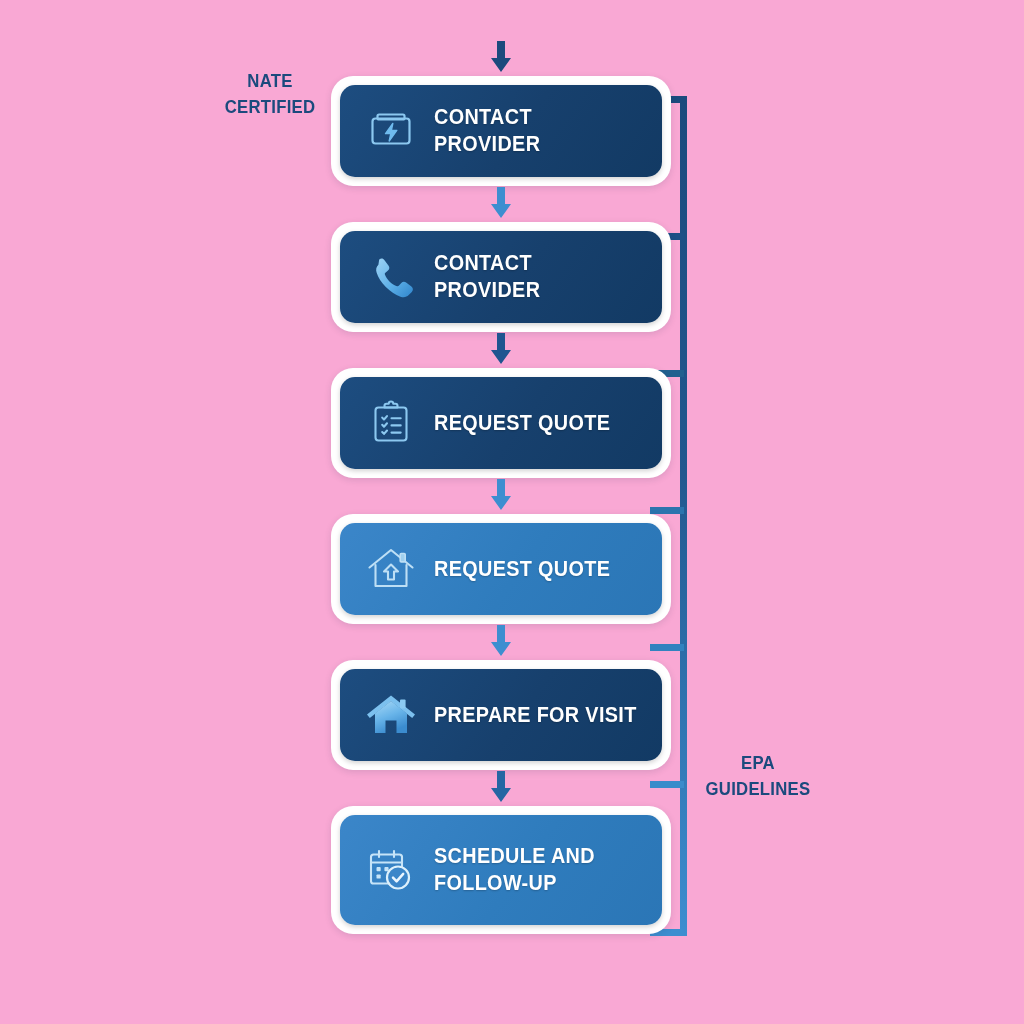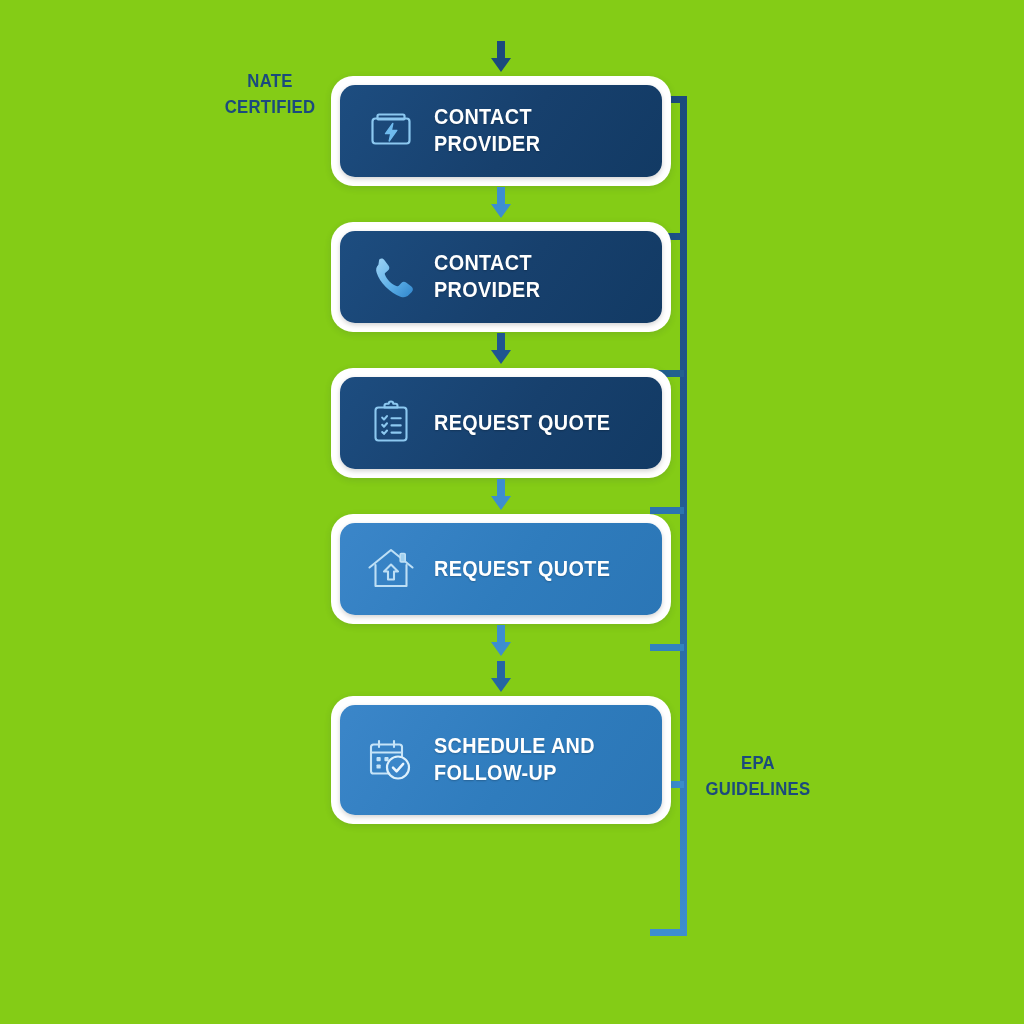--- a/index.html
+++ b/index.html
@@ -9,21 +9,21 @@
     height: 1024px;
     background: #ffffff;
     font-family: "Liberation Sans", sans-serif;
     overflow: hidden;
   }
 
   #canvas {
     position: relative;
     width: 1024px;
     height: 1024px;
-    background: #84cc16;
+    background: #f9a8d4;
   }
 
   
   .side-label {
     position: absolute;
     color: #1b4a7d;
     font-family: "Liberation Sans", sans-serif;
     font-weight: bold;
     font-size: 19px;
     letter-spacing: 0.3px;
@@ -234,20 +234,41 @@
         </div>
       </div>
     </div>
 
     <div class="arrow-gap">
       <svg width="26" height="34" viewBox="0 0 26 34">
         <path d="M9 0h8v17h6L13 31 3 17h6z" fill="#3d8ed0"></path>
       </svg>
     </div>
 
+    <div class="step-slot">
+      <div class="plate">
+        <div class="pill dark">
+          <span class="icon">
+            <svg width="54" height="54" viewBox="0 0 54 54">
+              <defs>
+                <linearGradient id="hsGrad" x1="0" y1="0" x2="0.4" y2="1">
+                  <stop offset="0%" stop-color="#a8d9f7"></stop>
+                  <stop offset="55%" stop-color="#68b4e9"></stop>
+                  <stop offset="100%" stop-color="#3b8ccf"></stop>
+                </linearGradient>
+              </defs>
+              <path d="M3 26.5 27 7.5l24 19-2.8 3.5L27 13.3 5.8 30z" fill="#7cc0ee"></path>
+              <rect x="36" y="11.5" width="5.6" height="9" rx="1" fill="#8ccaf2"></rect>
+              <path d="M11 25.5 27 13l16 12.5V45H32.5V32.5h-11V45H11z" fill="url(#hsGrad)"></path>
+            </svg>
+          </span>
+          <span class="label">PREPARE FOR VISIT</span>
+        </div>
+      </div>
+    </div>
 
     <div class="arrow-gap">
       <svg width="26" height="34" viewBox="0 0 26 34">
         <path d="M9 0h8v17h6L13 31 3 17h6z" fill="#2566a3"></path>
       </svg>
     </div>
 
     <div class="step-slot">
       <div class="plate">
         <div class="pill light tall">

